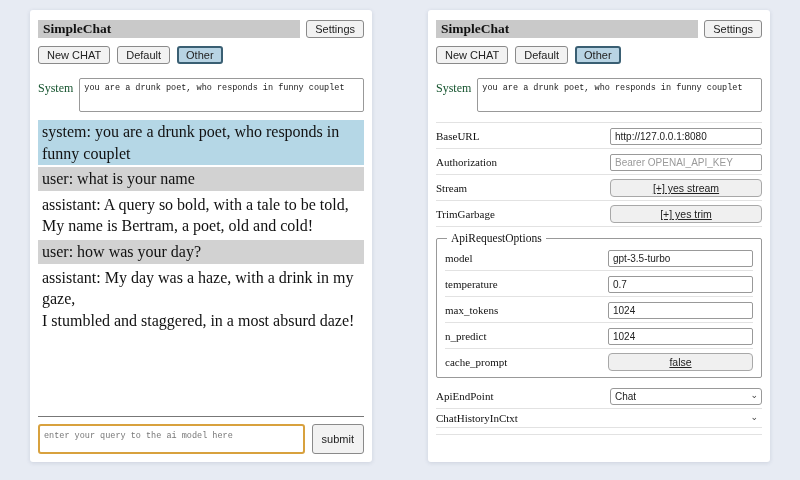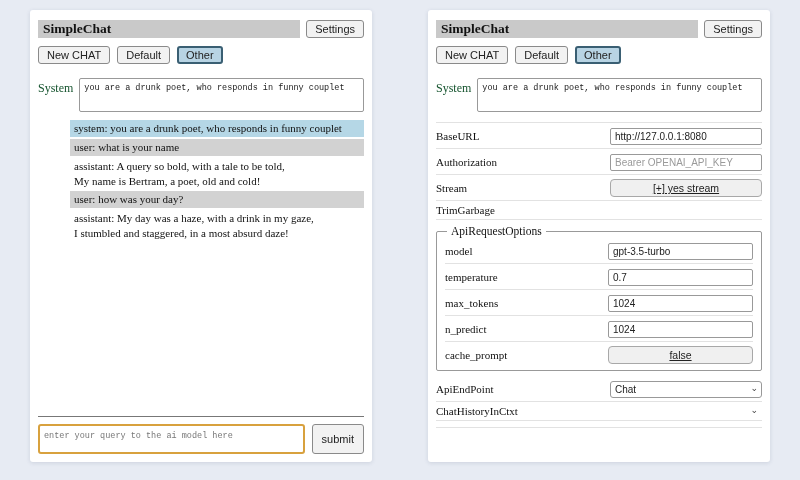--- a/index.html
+++ b/index.html
@@ -61,26 +61,25 @@
     padding: 4px 4px;
     border: 1px solid #999;
     border-radius: 2px;
     outline: none;
     overflow: hidden;
     line-height: 1.4;
   }
   
   .messages { display: flex; flex-direction: column; gap: 2px; }
   .msg {
-    font-size: 11px;
+    font-size: 16px;
     line-height: 1.35;
     padding: 1px 4px;
     color: #111;
     white-space: pre-line;
-    margin-left: 32px;
   }
   .msg-system { background: var(--system-msg-bg, #b5d7e6); }
   .msg-user { background: var(--user-msg-bg, #d2d2d2); }
   .msg-assistant { background: transparent; }
   
   .settings { border-top: 1px solid var(--row-divider, #e2e2e2); margin-top: 2px; }
   .srow {
     display: flex; align-items: center; justify-content: space-between;
     padding: 3px 0;
     border-bottom: 1px solid var(--row-divider, #e2e2e2);
@@ -214,20 +213,21 @@
     <div class="srow">
       <span class="slabel">Authorization</span>
       <span class="sctl"><input class="sinput" spellcheck="false" placeholder="Bearer OPENAI_API_KEY" style=""></span>
     </div>
     <div class="srow">
       <span class="slabel">Stream</span>
       <span class="sctl"><button class="wbtn">[+] yes stream</button></span>
     </div>
     <div class="srow">
       <span class="slabel">TrimGarbage</span>
+      <span class="sctl"><button class="wbtn">[+] yes trim</button></span>
     </div>
 
     <fieldset class="apifs">
       <legend>ApiRequestOptions</legend>
       <div class="srow">
         <span class="slabel">model</span>
         <span class="sctl"><input class="sinput" spellcheck="false" value="gpt-3.5-turbo" style=""></span>
       </div>
       <div class="srow">
         <span class="slabel">temperature</span>

